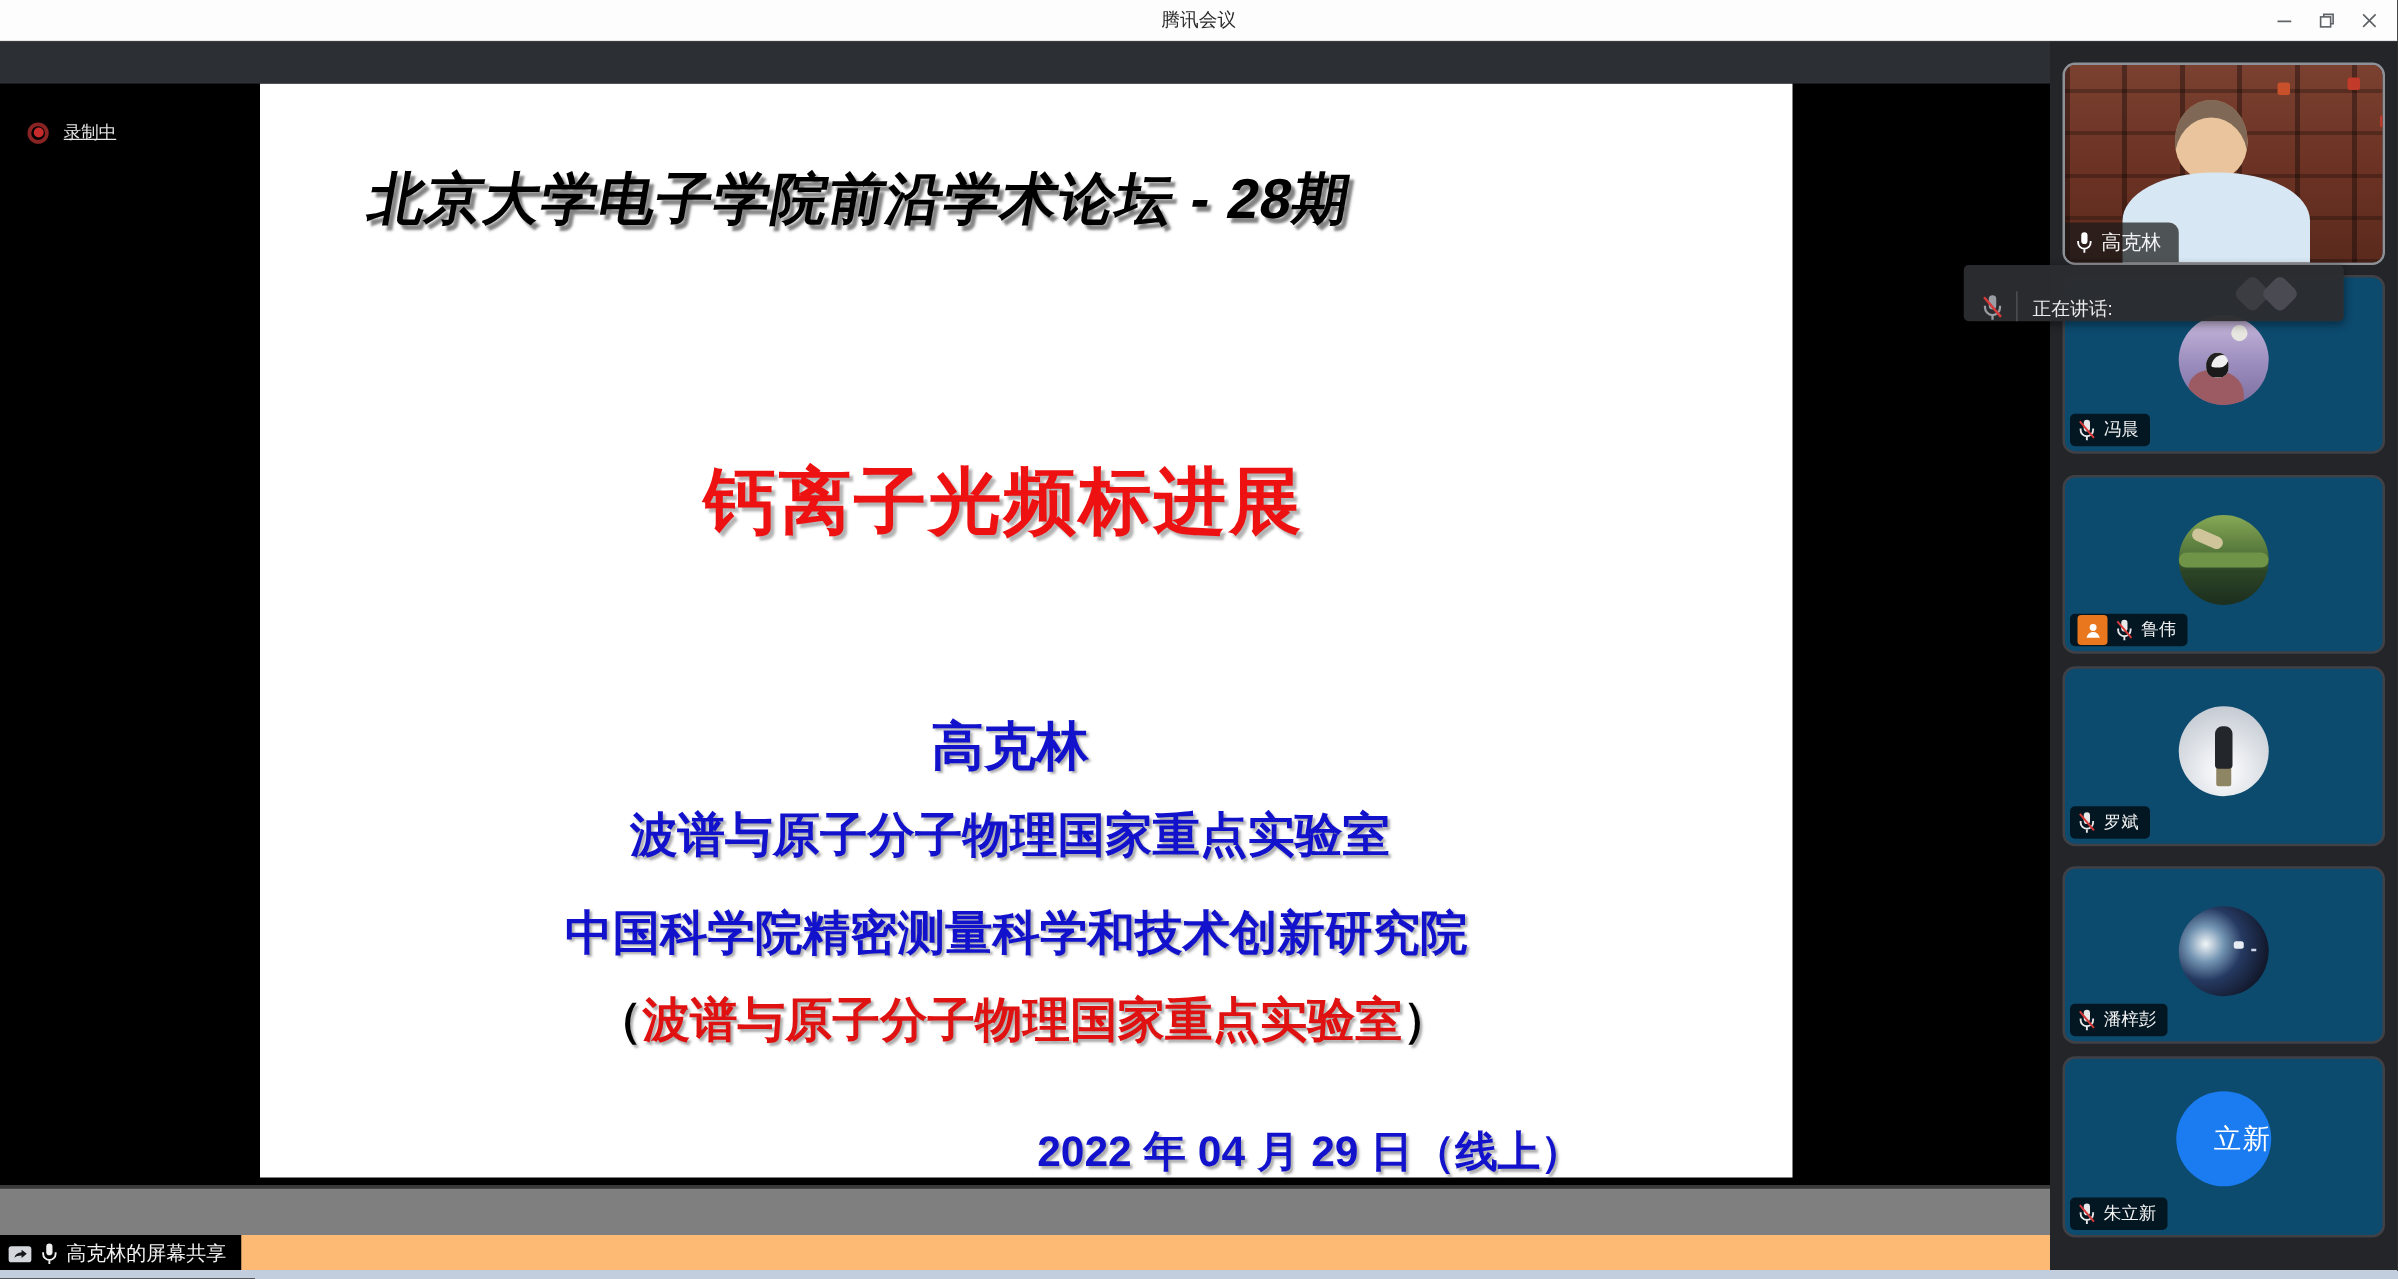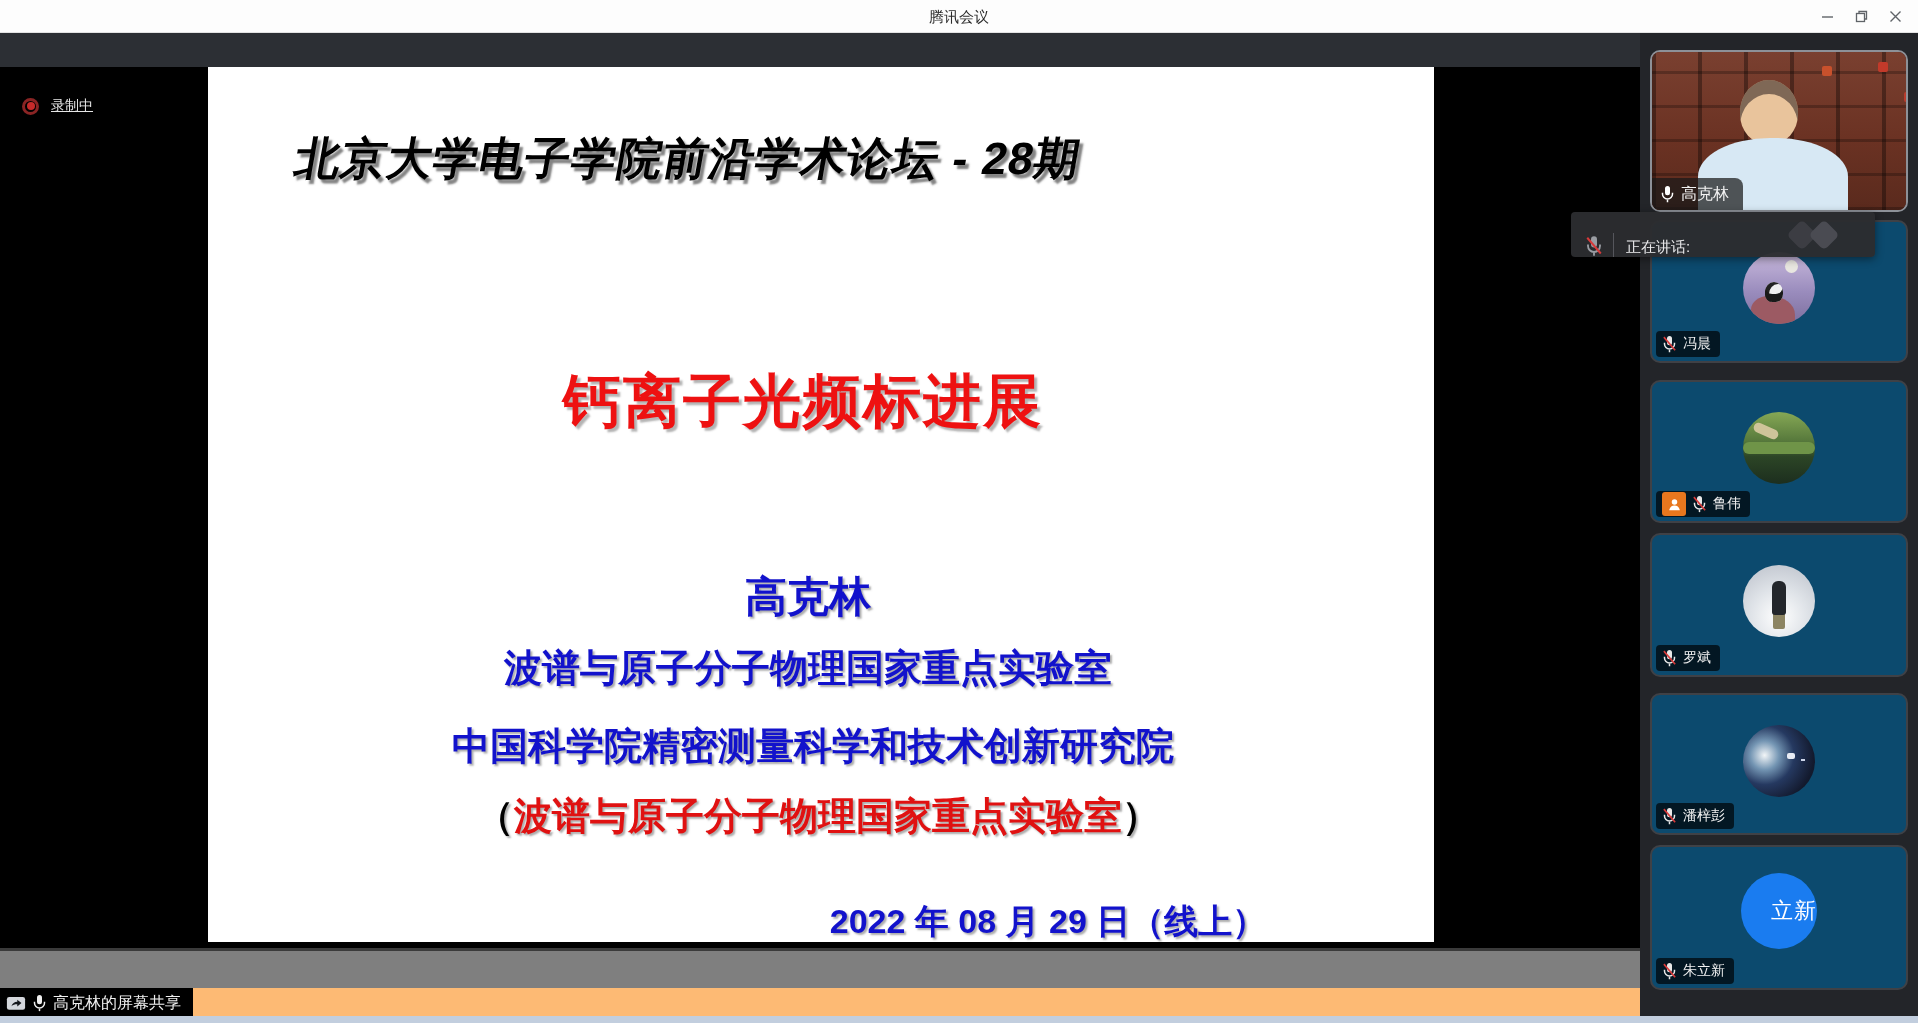--- a/index.html
+++ b/index.html
@@ -135,21 +135,21 @@
     <span class="rec-label">录制中</span>
   </div>
 
   <div class="slide">
     <div class="line sl-forum">北京大学电子学院前沿学术论坛 - 28期</div>
     <div class="line sl-main">钙离子光频标进展</div>
     <div class="line sl-speaker">高克林</div>
     <div class="line sl-aff1">波谱与原子分子物理国家重点实验室</div>
     <div class="line sl-aff2">中国科学院精密测量科学和技术创新研究院</div>
     <div class="line sl-aff3"><span>（</span><span class="inner-red">波谱与原子分子物理国家重点实验室</span><span>）</span></div>
-    <div class="line sl-date">2022 年 08 月 29 日（线上）</div>
+    <div class="line sl-date">2022 年 04 月 29 日（线上）</div>
   </div>
 
   <div class="graybar"></div>
   <div class="bottombar">
     <div class="share-badge">
       <span>
         <svg width="20" height="18" viewBox="0 0 22 19">
             <rect x="1" y="3" width="20" height="14" rx="2.5" fill="#d4d7dc"></rect>
             <path d="M6 13c1-3.2 3.2-4.6 6.4-4.8V6l4.6 3.6-4.6 3.7v-2.3C9.6 11 7.6 11.6 6 13z" fill="#15171b"></path>
           </svg>

